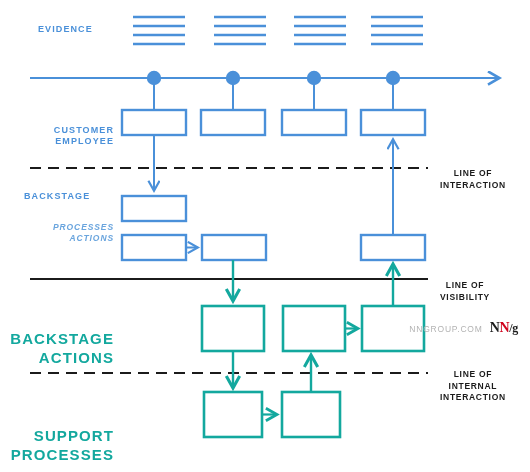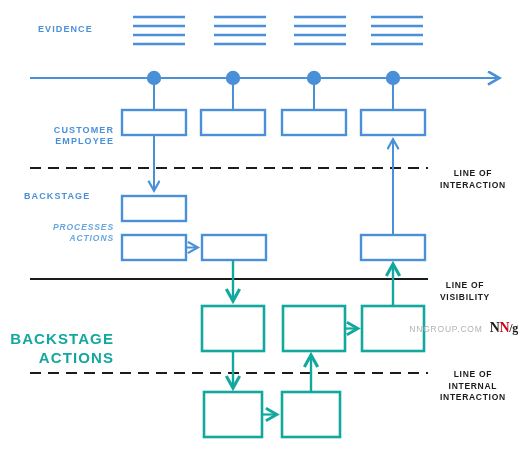--- a/index.html
+++ b/index.html
@@ -189,20 +189,24 @@
     <span>PROCESSES
 ACTIONS</span>
   </div>
 
 
   <div class="row-label lbl-teal" style="left:0; top:310px; width:114px; text-align:right; white-space:pre-line;">
     <span>BACKSTAGE
 ACTIONS</span>
   </div>
 
+  <div class="row-label lbl-teal" style="left:0; top:407px; width:114px; text-align:right; white-space:pre-line;">
+    <span>SUPPORT
+PROCESSES</span>
+  </div>
 
   <div class="line-label" style="left:440px; top:157px; white-space:pre-line;">
     <span>LINE OF
 INTERACTION</span>
   </div>
 
   <div class="line-label" style="left:440px; top:269px; white-space:pre-line;">
     <span>LINE OF
 VISIBILITY</span>
   </div>

